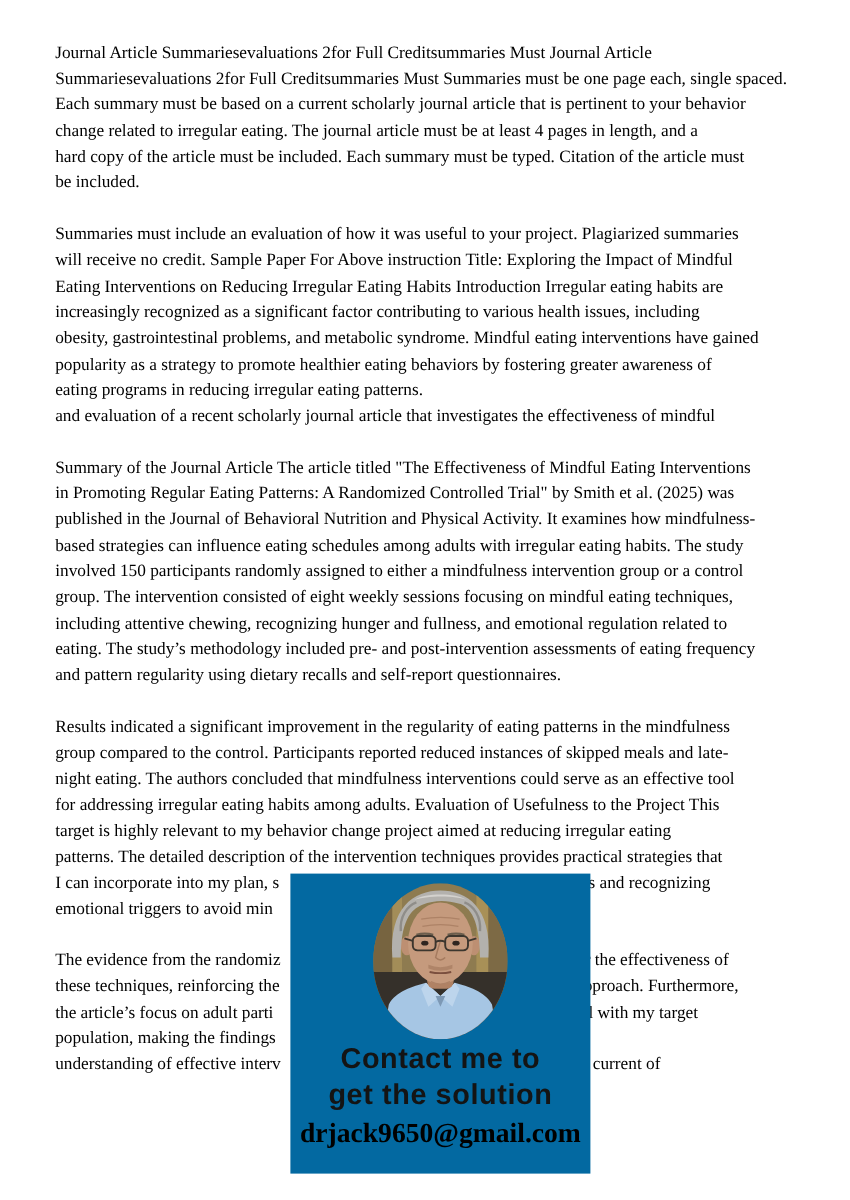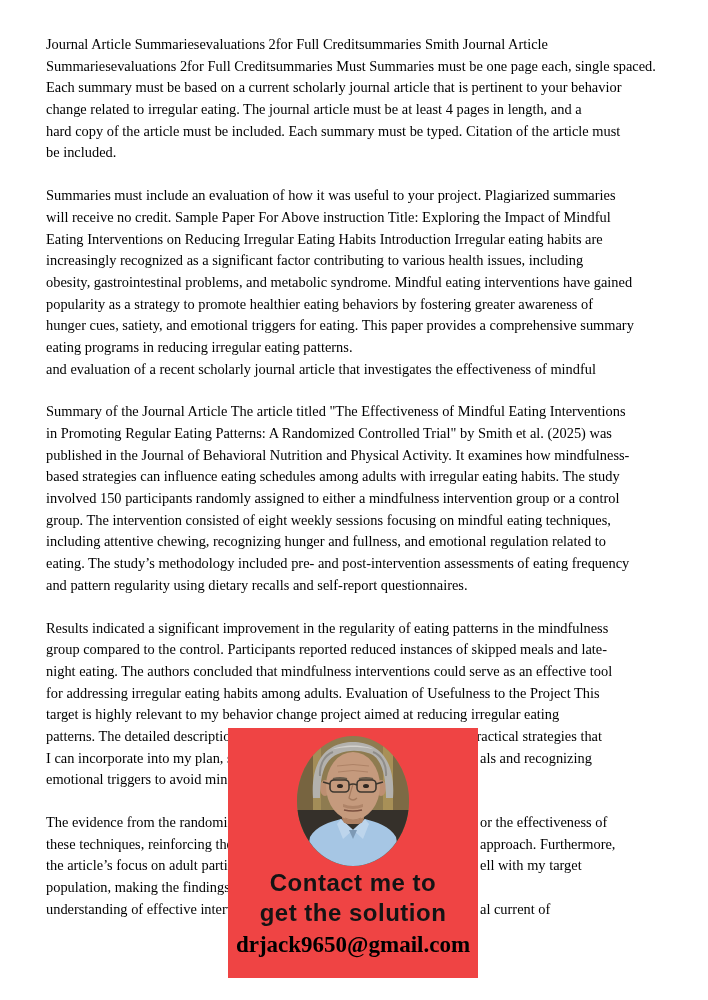--- a/index.html
+++ b/index.html
@@ -24,23 +24,23 @@
     position: relative;
   }
   .frag-right {
     position: absolute;
     left: 434px;
     top: 0;
     text-align: right;
   }
   .promo-card {
     position: absolute;
-    left: 228px; top: 728px;
+    left: 242px; top: 728px;
     width: 250px; height: 250px;
-    background: #ef4444;
+    background: #0369a1;
     text-align: center;
     z-index: 5;
   }
   .portrait {
     width: 112px; height: 130px;
     margin: 8px auto 0 auto;
   }
   .portrait svg { display: block; width: 112px; height: 130px; }
   .promo-heading {
     font-family: "Liberation Sans", sans-serif;
@@ -60,35 +60,34 @@
     margin-top: 2px;
   }
 </style>
 </head>
 <body>
 
 <div class="page">
 
   <div class="doc" id="doc">
       <div class="para">
-        <div class="line">Journal Article Summariesevaluations 2for Full Creditsummaries Smith Journal Article</div>
+        <div class="line">Journal Article Summariesevaluations 2for Full Creditsummaries Must Journal Article</div>
         <div class="line">Summariesevaluations 2for Full Creditsummaries Must Summaries must be one page each, single spaced.</div>
         <div class="line">Each summary must be based on a current scholarly journal article that is pertinent to your behavior</div>
         <div class="line">change related to irregular eating. The journal article must be at least 4 pages in length, and a</div>
         <div class="line">hard copy of the article must be included. Each summary must be typed. Citation of the article must</div>
         <div class="line">be included.</div>
       </div>
       <div class="para">
         <div class="line">Summaries must include an evaluation of how it was useful to your project. Plagiarized summaries</div>
         <div class="line">will receive no credit. Sample Paper For Above instruction Title: Exploring the Impact of Mindful</div>
         <div class="line">Eating Interventions on Reducing Irregular Eating Habits Introduction Irregular eating habits are</div>
         <div class="line">increasingly recognized as a significant factor contributing to various health issues, including</div>
         <div class="line">obesity, gastrointestinal problems, and metabolic syndrome. Mindful eating interventions have gained</div>
         <div class="line">popularity as a strategy to promote healthier eating behaviors by fostering greater awareness of</div>
-        <div class="line">hunger cues, satiety, and emotional triggers for eating. This paper provides a comprehensive summary</div>
         <div class="line">eating programs in reducing irregular eating patterns.</div>
         <div class="line">and evaluation of a recent scholarly journal article that investigates the effectiveness of mindful</div>
       </div>
       <div class="para">
         <div class="line">Summary of the Journal Article The article titled "The Effectiveness of Mindful Eating Interventions</div>
         <div class="line">in Promoting Regular Eating Patterns: A Randomized Controlled Trial" by Smith et al. (2025) was</div>
         <div class="line">published in the Journal of Behavioral Nutrition and Physical Activity. It examines how mindfulness-</div>
         <div class="line">based strategies can influence eating schedules among adults with irregular eating habits. The study</div>
         <div class="line">involved 150 participants randomly assigned to either a mindfulness intervention group or a control</div>
         <div class="line">group. The intervention consisted of eight weekly sessions focusing on mindful eating techniques,</div>

